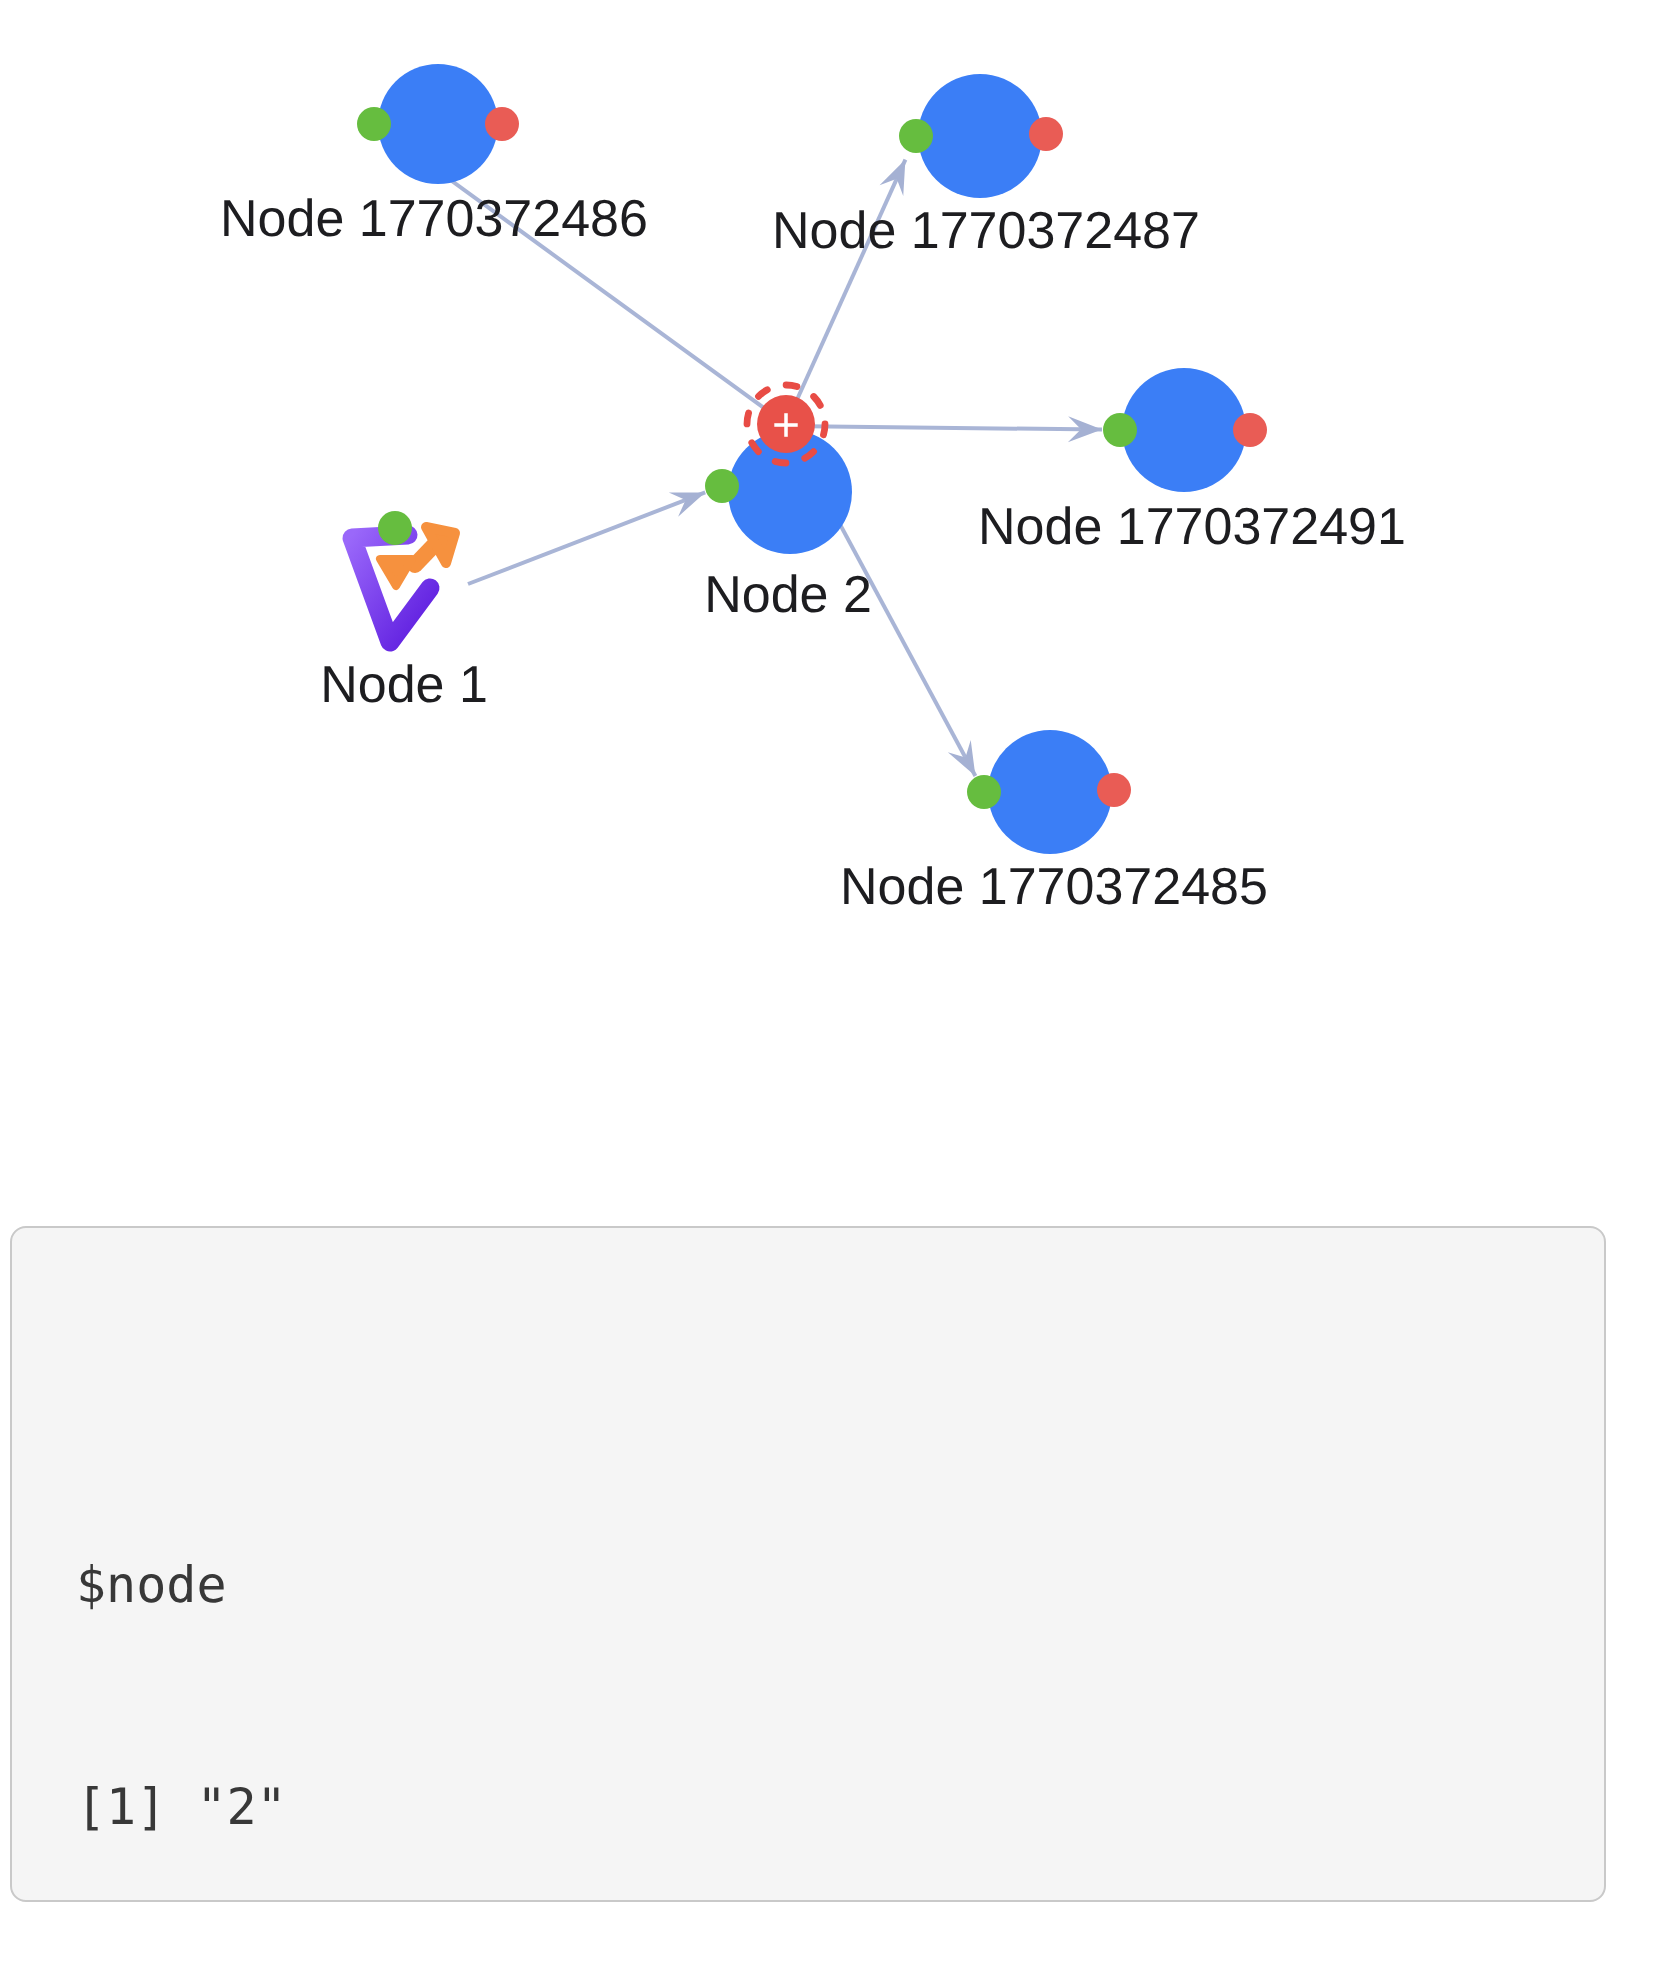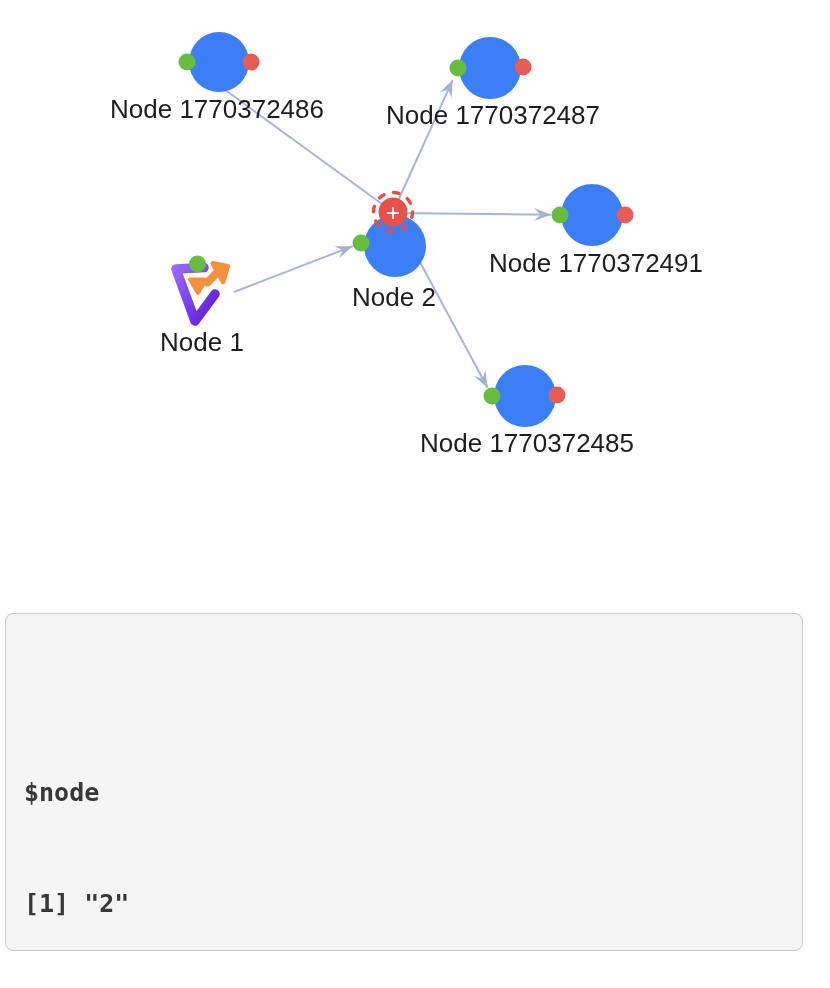--- a/index.html
+++ b/index.html
@@ -13,23 +13,23 @@
   .node-circle{fill:#3b7ef6;}
   .port-in{fill:#66bd3f;}
   .port-out{fill:#e95c55;}
   .badge-ring{fill:none;stroke:#e84c45;stroke-width:3.4;
               stroke-dasharray:5.5 9.8;stroke-linecap:round;}
   .badge-circle{fill:#e85149;}
   .badge-plus{font-family:"Liberation Sans","DejaVu Sans",sans-serif;
               font-size:24px;fill:#ffffff;}
   .console{position:absolute;left:5px;top:613px;width:798px;height:338px;
            box-sizing:border-box;background:#f5f5f5;border:1px solid #c9c9c9;
-           border-radius:8px;padding:12px 18px;
+           border-radius:8px;padding:12px 32px;
            font-family:"DejaVu Sans Mono","Liberation Mono",monospace;
-           font-size:25px;line-height:37px;color:#383838;white-space:pre;font-weight:bold;}
+           font-size:25px;line-height:37px;color:#383838;white-space:pre;}
   .entry{margin-bottom:37px;}
   .entry:last-child{margin-bottom:0;}
 </style>
 </head>
 <body>
 
 <div class="canvas">
 <svg width="830" height="560" viewBox="0 0 830 560" xmlns="http://www.w3.org/2000/svg">
   <defs>
     <linearGradient id="purpleGrad" x1="0" y1="0" x2="1" y2="1">

